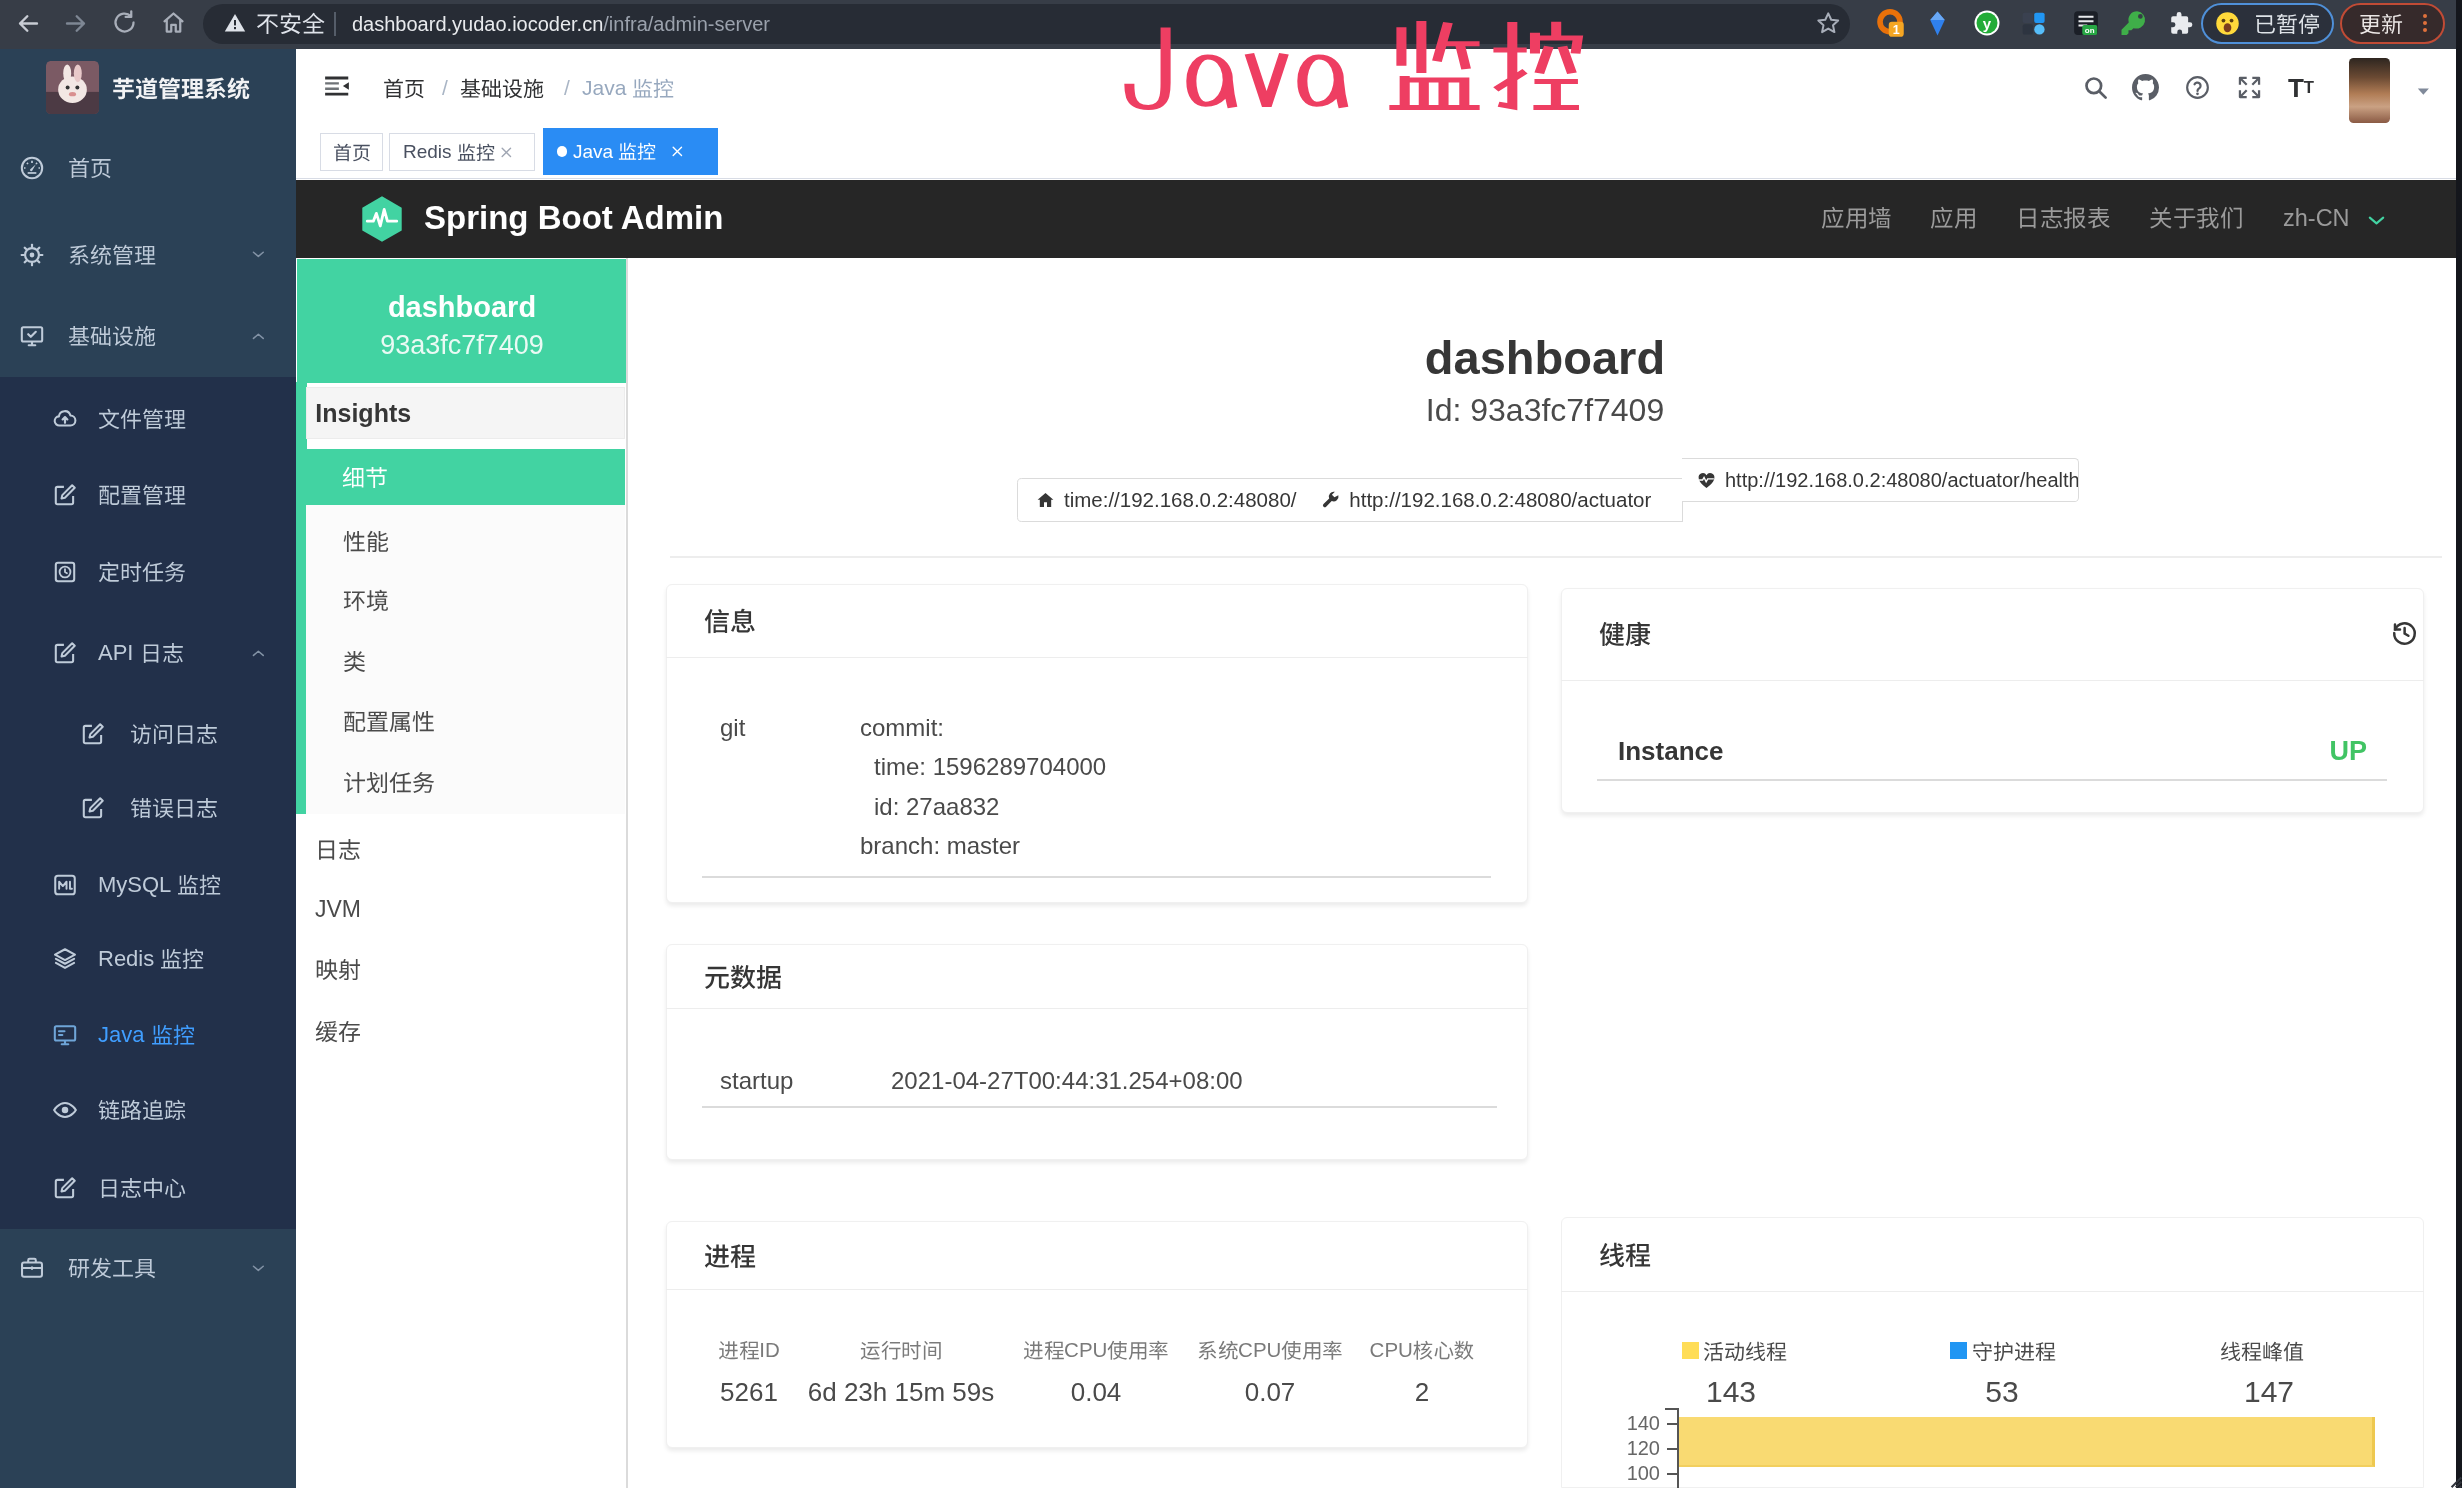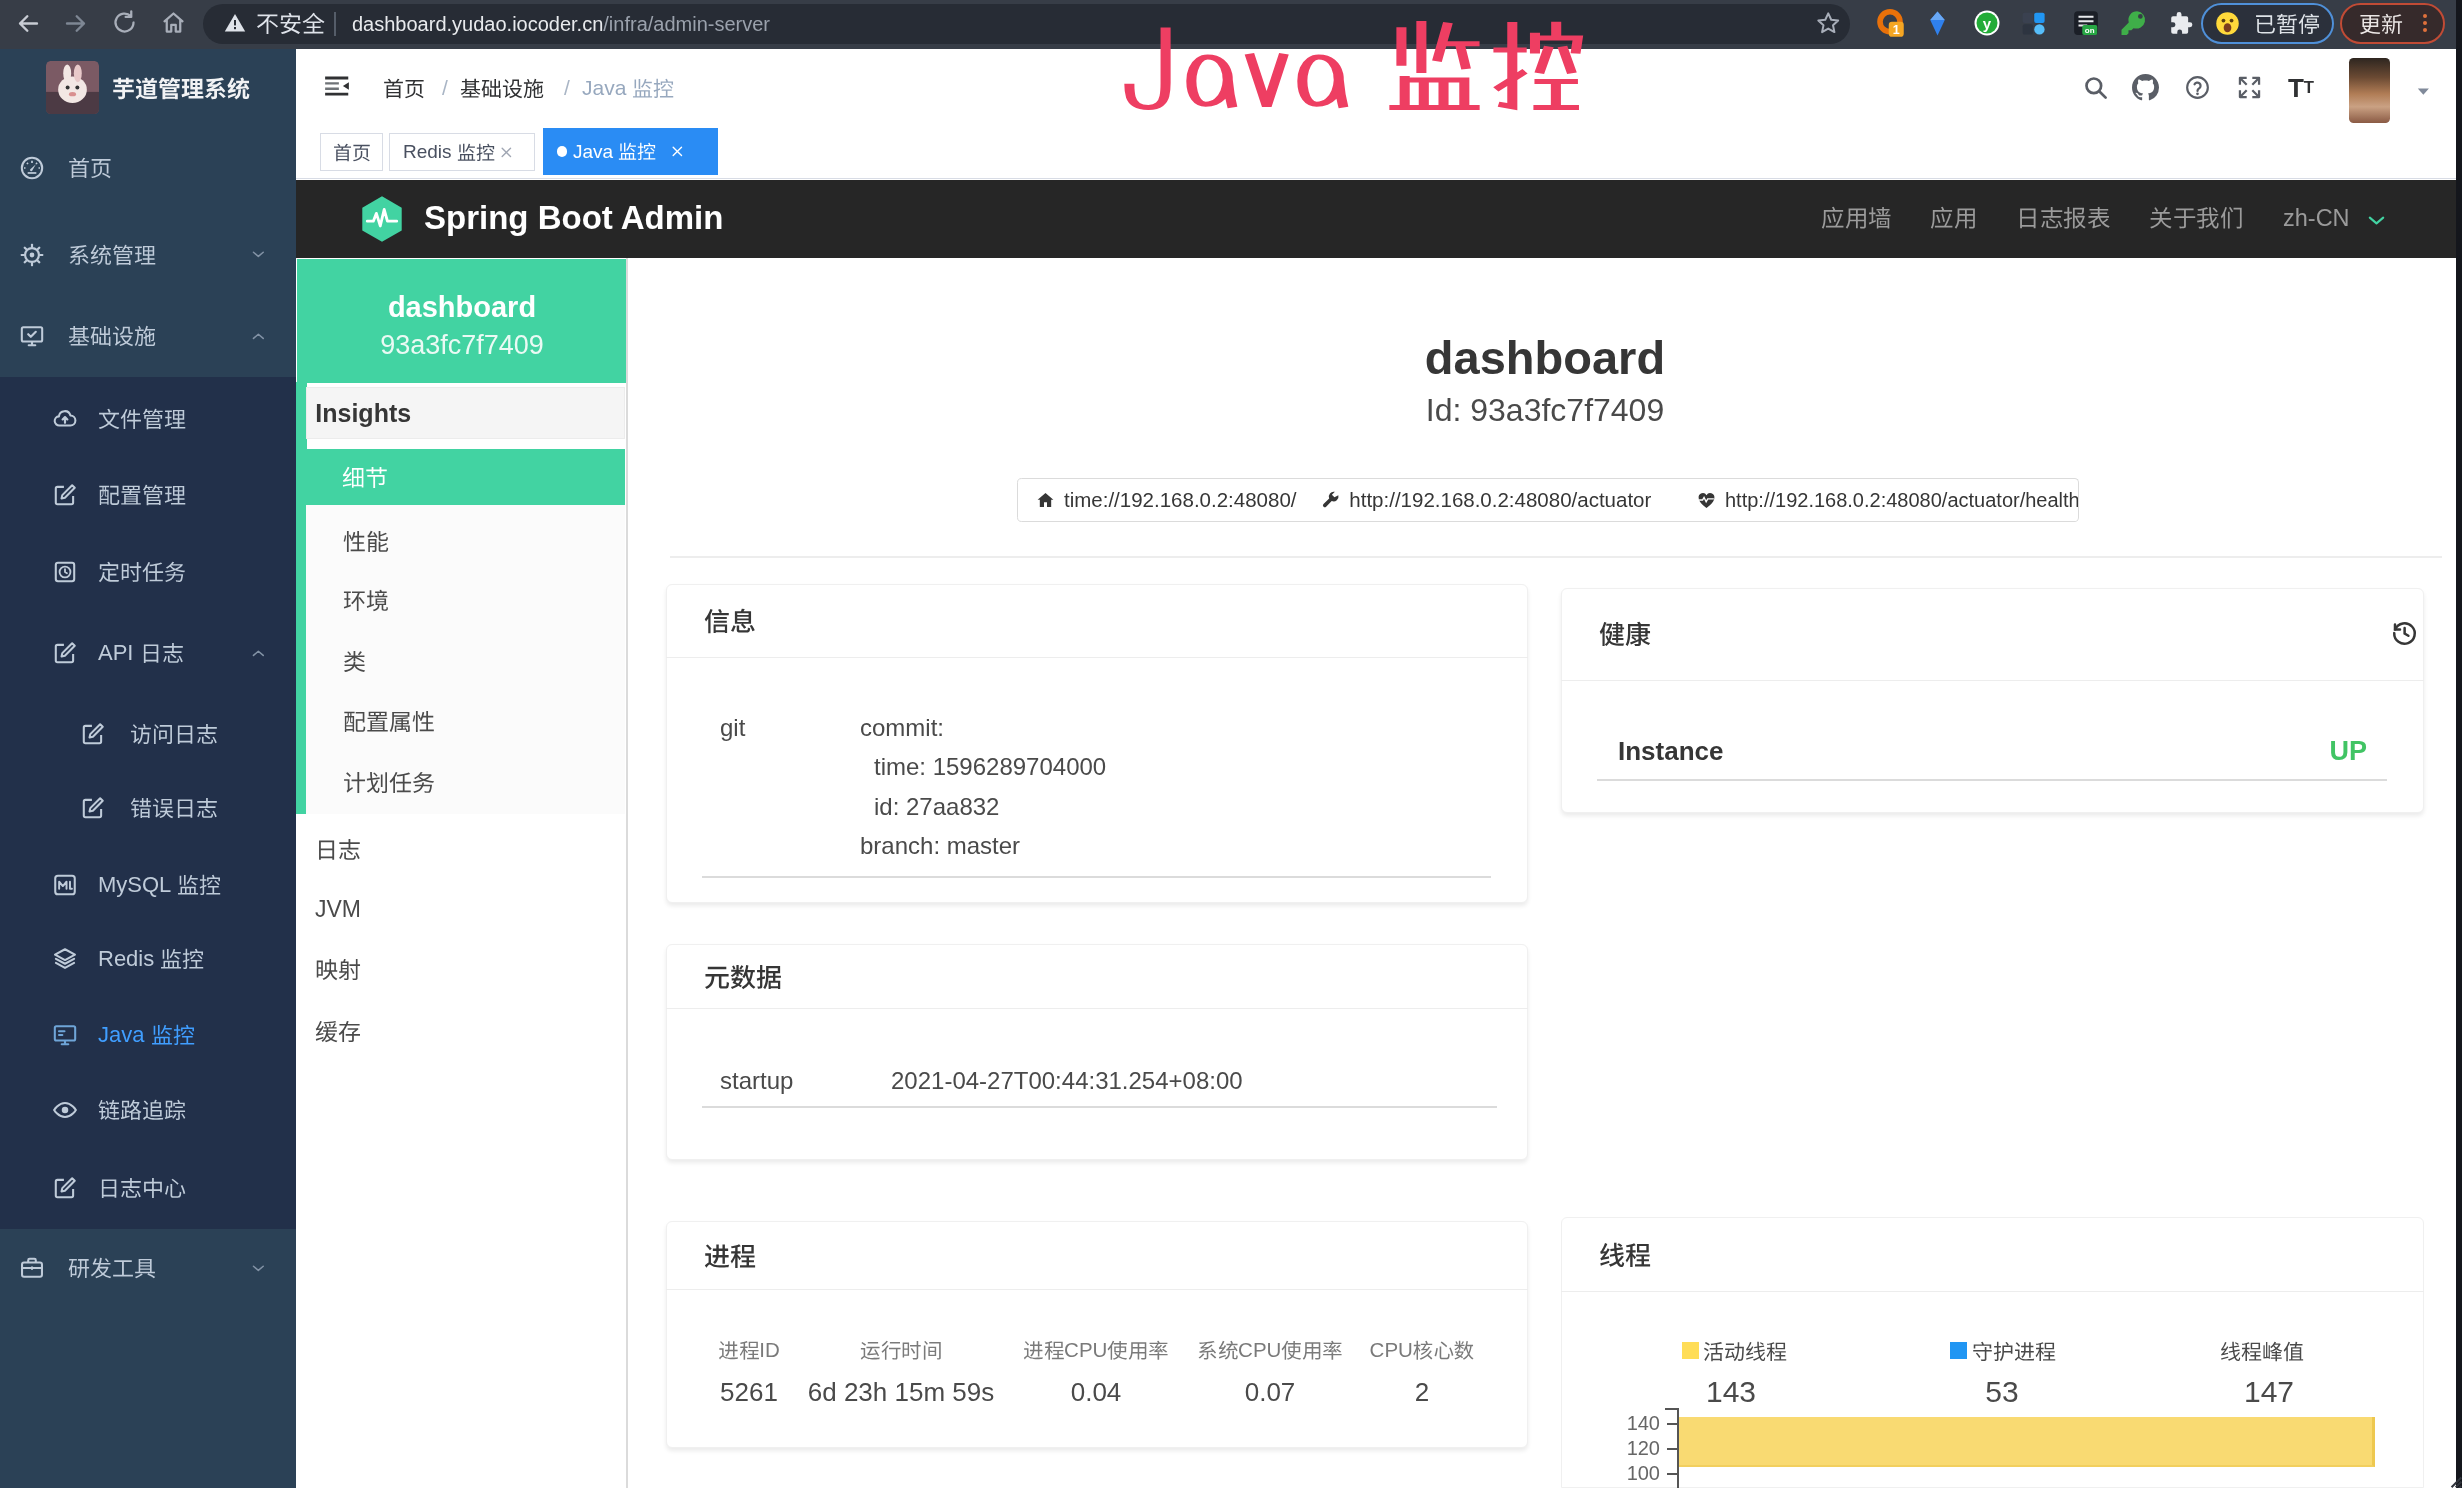--- a/index.html
+++ b/index.html
@@ -783,21 +783,21 @@
       <path fill="currentColor" d="M12 3.5l9 7.5h-2.5v8.5h-4.8v-5.6h-3.4v5.6H5.5V11H3z"></path>
     </svg>
     <span>time://192.168.0.2:48080/</span>
   </div>
 <div class="ab " style="left:1302px;top:478px;width:381px;height:44px;background:#fff;border:0.8px solid #dbdbdb;display:flex;align-items:center;font-size:20.5px;color:#363636;overflow:hidden;border-left:none;padding-left:18px;">
     <svg style="width:21px;height:21px;flex:none;margin-right:8.3px" viewBox="0 0 24 24">
       <path fill="currentColor" d="M21 6.1a5.6 5.6 0 0 1-7.6 6.5L7 19.1a2.1 2.1 0 0 1-3-3l6.5-6.4A5.6 5.6 0 0 1 17 2.1l-3.4 3.4 2.9 2.9z"></path>
     </svg>
     <span>http://192.168.0.2:48080/actuator</span>
   </div>
-<div class="ab " style="left:1682px;top:478px;width:397px;height:44px;background:#fff;border:0.8px solid #dbdbdb;display:flex;align-items:center;font-size:20.5px;color:#363636;overflow:hidden;border-left:none;border-radius:0 4.6px 4.6px 0;padding-left:13.7px;font-size:20px;">
+<div class="ab " style="left:1682px;top:458px;width:397px;height:44px;background:#fff;border:0.8px solid #dbdbdb;display:flex;align-items:center;font-size:20.5px;color:#363636;overflow:hidden;border-left:none;border-radius:0 4.6px 4.6px 0;padding-left:13.7px;font-size:20px;">
     <svg style="width:21px;height:21px;flex:none;margin-right:8.3px" viewBox="0 0 24 24">
       <path fill="currentColor" d="M12 20.5S3 14.7 3 8.8A4.8 4.8 0 0 1 12 6a4.8 4.8 0 0 1 9 2.8c0 5.9-9 11.7-9 11.7z"></path>
       <path fill="none" stroke="#fff" stroke-width="1.6" d="M3.5 11.5h4l1.7-3 2.4 5 1.8-3.4h7"></path>
     </svg>
     <span>http://192.168.0.2:48080/actuator/health</span>
   </div>
 <div class="ab " style="left:670px;top:556px;width:1772px;height:1.5px;background:#ededed;"></div>
 <div class="ab " style="left:666px;top:584px;width:862px;height:319px;background:#fff;border:0.8px solid #f0f0f0;border-radius:6px;box-shadow:0 3px 4.6px rgba(10,10,10,.08);"></div>
 <div class="ab " style="left:666px;top:584px;width:862px;height:74px;border-bottom:1.5px solid #ededed;">
     <div class="ab tx " style="left:38px;top:37px;font-size:26px;color:#363636;font-weight:bold;">

